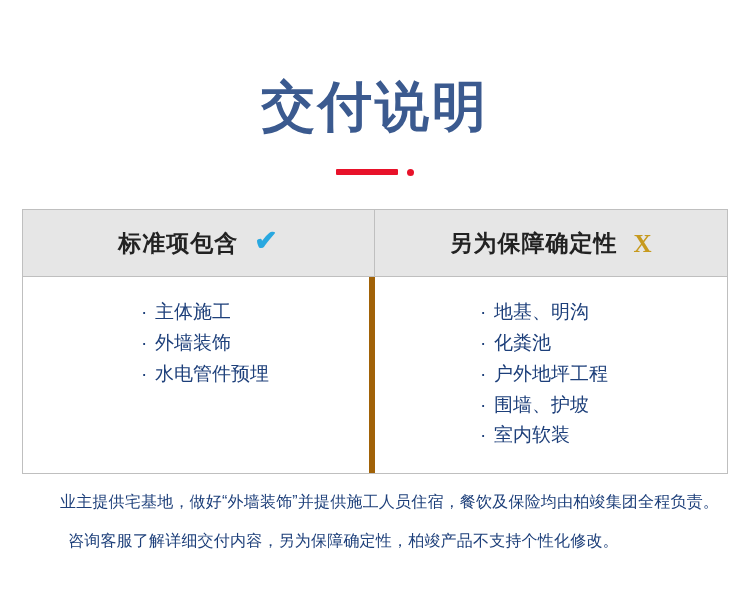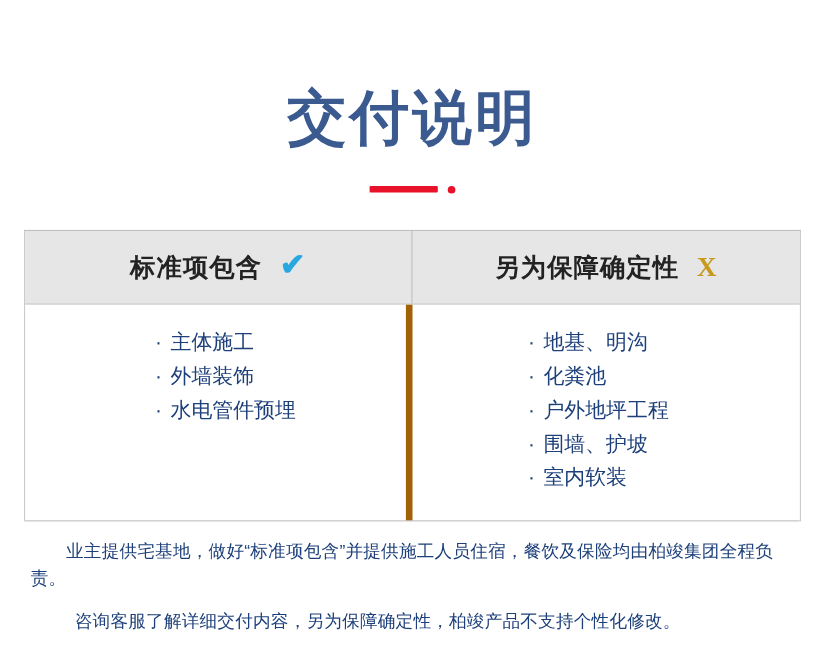--- a/index.html
+++ b/index.html
@@ -182,17 +182,17 @@
           <li class="item"><span class="bullet">·</span><span>户外地坪工程</span></li>
           <li class="item"><span class="bullet">·</span><span>围墙、护坡</span></li>
           <li class="item"><span class="bullet">·</span><span>室内软装</span></li>
         </ul>
       </div>
     </div>
 
   </div>
 
   <div class="notes">
-    <div class="note-line first">业主提供宅基地，做好“标准项包含”并提供施工人员住宿，餐饮及保险均由柏竣集团全程负责。</div>
+    <div class="note-line first">业主提供宅基地，做好“外墙装饰”并提供施工人员住宿，餐饮及保险均由柏竣集团全程负责。</div>
     <div class="note-line second">咨询客服了解详细交付内容，另为保障确定性，柏竣产品不支持个性化修改。</div>
   </div>
 
 </div>
 
 </body></html>

